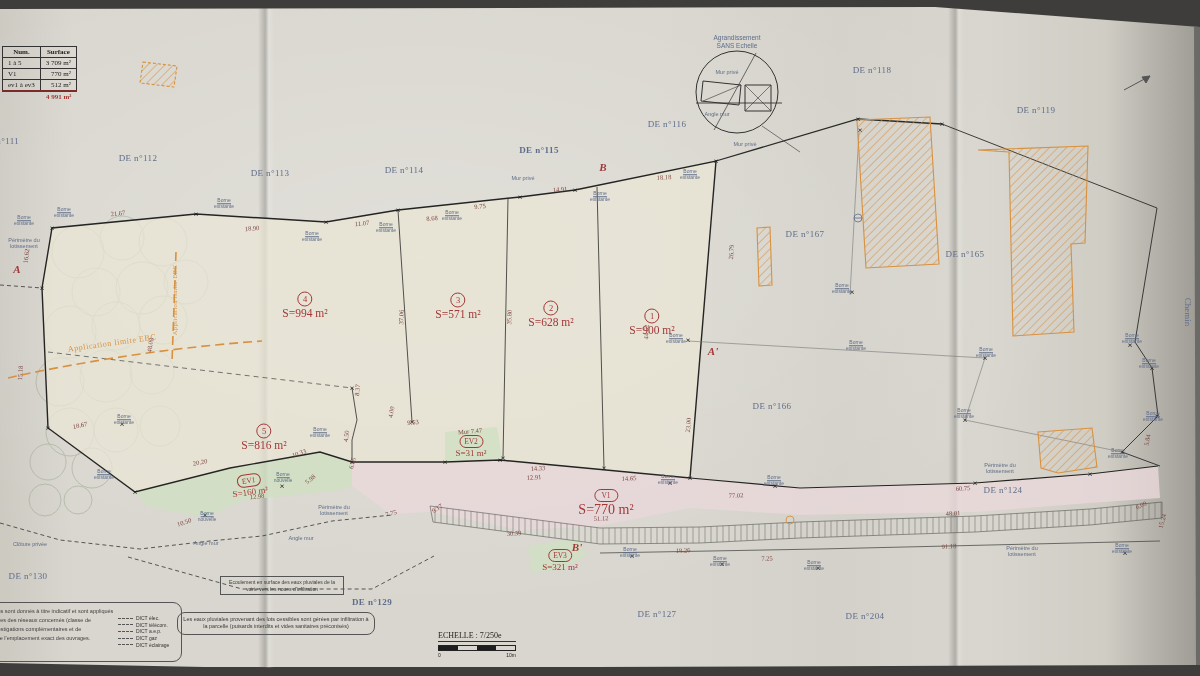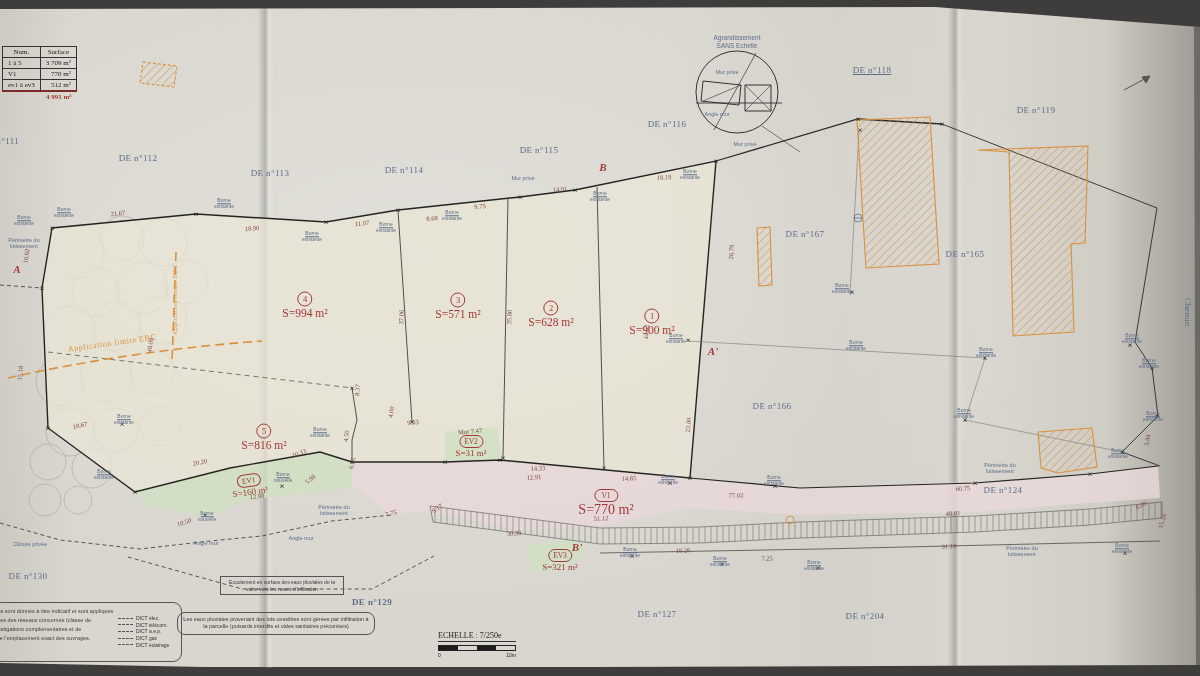--- a/index.html
+++ b/index.html
@@ -29,21 +29,21 @@
   .lot-area{font:11.5px "Liberation Serif",serif;color:var(--red);margin-top:0px;}
   .lot-wrap.small .lot-area{font-size:9px;}
   .lot-wrap.mid .lot-area{font-size:14px;}
   .tiny-blue{font:5.5px "Liberation Sans",sans-serif;color:var(--blue);text-align:center;line-height:1.15;}
   .blue9{font:9px "Liberation Serif",serif;color:var(--blue);}
   .ebc{font:8px "Liberation Serif",serif;color:var(--orange);letter-spacing:.6px;}
   .ebc-v{font:6.5px "Liberation Serif",serif;color:var(--orange);letter-spacing:.4px;}
   table.surface{position:absolute;left:2px;top:46px;border-collapse:collapse;
     font:7px "Liberation Serif",serif;color:#222;background:transparent;}
   table.surface th,table.surface td{border:1px solid #333;padding:1px 5px;}
-  table.surface th{font-weight:400;margin-top:16px;}
+  table.surface th{font-weight:700;margin-top:16px;}
   table.surface td.val{text-align:right;}
   table.surface tfoot td{border:none;border-top:2px solid #7c2a2a;color:var(--red);font-weight:700;text-align:right;}
   .detail-title{position:absolute;left:737px;top:42px;transform:translate(-50%,-50%);
     font:6.5px "Liberation Sans",sans-serif;color:var(--blue);text-align:center;line-height:1.3;}
   .note-flow{position:absolute;left:220px;top:576px;width:116px;border:1px solid #555;
     font:5px "Liberation Sans",sans-serif;color:#3a3a3a;text-align:center;padding:2px 3px;line-height:1.3;}
   .note-rain{position:absolute;left:177px;top:612px;width:186px;border:1px solid #555;border-radius:8px;
     font:5.5px "Liberation Sans",sans-serif;color:#3a3a3a;text-align:center;padding:3px 5px;line-height:1.35;}
   .note-left{position:absolute;left:-52px;top:602px;width:220px;height:50px;border:1px solid #555;border-radius:9px;
     font:5.5px "Liberation Sans",sans-serif;color:#3f3f3f;padding:4px 6px;line-height:1.65;overflow:hidden;}
@@ -297,23 +297,23 @@
       <span>0</span>
       <span>10m</span>
     </div>
   </div>
 
   <div class="labels" id="labels">
       <div class="lbl lbl-parcel" style="left: 0px; top: 141px; transform: translate(-50%, -50%);">DE n°111</div>
       <div class="lbl lbl-parcel" style="left: 138px; top: 158px; transform: translate(-50%, -50%);">DE n°112</div>
       <div class="lbl lbl-parcel" style="left: 270px; top: 173px; transform: translate(-50%, -50%);">DE n°113</div>
       <div class="lbl lbl-parcel" style="left: 404px; top: 170px; transform: translate(-50%, -50%);">DE n°114</div>
-      <div class="lbl lbl-parcel" style="left: 539px; top: 150px; transform: translate(-50%, -50%);">DE n°115</div>
+      <div class="lbl lbl-parcel" style="left: 539px; top: 150px; transform: translate(-50%, -50%); font-weight: bold;">DE n°115</div>
       <div class="lbl lbl-parcel" style="left: 667px; top: 124px; transform: translate(-50%, -50%);">DE n°116</div>
-      <div class="lbl lbl-parcel" style="left: 872px; top: 70px; transform: translate(-50%, -50%); text-decoration: underline;">DE n°118</div>
+      <div class="lbl lbl-parcel" style="left: 872px; top: 70px; transform: translate(-50%, -50%);">DE n°118</div>
       <div class="lbl lbl-parcel" style="left: 1036px; top: 110px; transform: translate(-50%, -50%);">DE n°119</div>
       <div class="lbl lbl-parcel" style="left: 805px; top: 234px; transform: translate(-50%, -50%);">DE n°167</div>
       <div class="lbl lbl-parcel" style="left: 965px; top: 254px; transform: translate(-50%, -50%);">DE n°165</div>
       <div class="lbl lbl-parcel" style="left: 772px; top: 406px; transform: translate(-50%, -50%);">DE n°166</div>
       <div class="lbl lbl-parcel" style="left: 1003px; top: 490px; transform: translate(-50%, -50%);">DE n°124</div>
       <div class="lbl lbl-parcel" style="left: 865px; top: 616px; transform: translate(-50%, -50%);">DE n°204</div>
       <div class="lbl lbl-parcel" style="left: 657px; top: 614px; transform: translate(-50%, -50%);">DE n°127</div>
       <div class="lbl lbl-parcel" style="left: 372px; top: 602px; transform: translate(-50%, -50%); font-weight: bold;">DE n°129</div>
       <div class="lbl lbl-parcel" style="left: 28px; top: 576px; transform: translate(-50%, -50%);">DE n°130</div>
       <div class="lbl lbl-section" style="left: 17px; top: 269px; transform: translate(-50%, -50%);">A</div>

